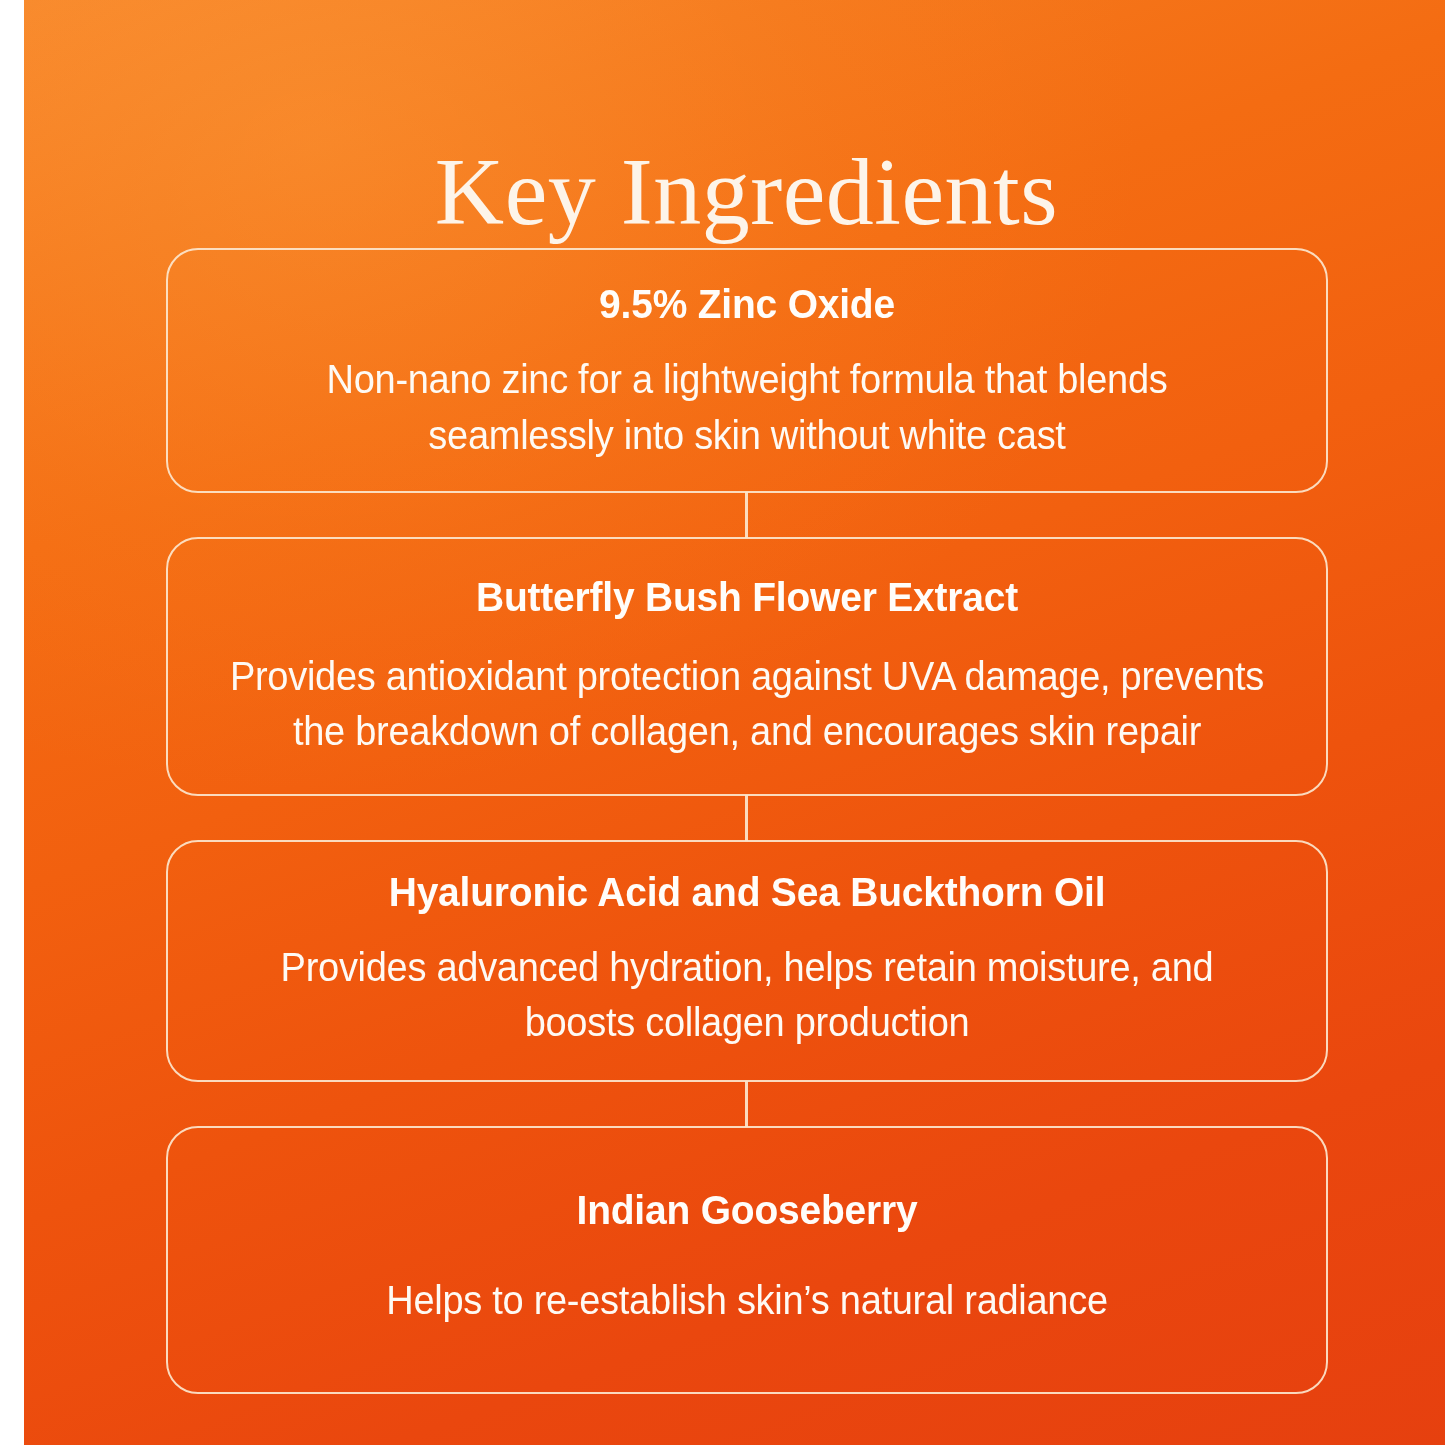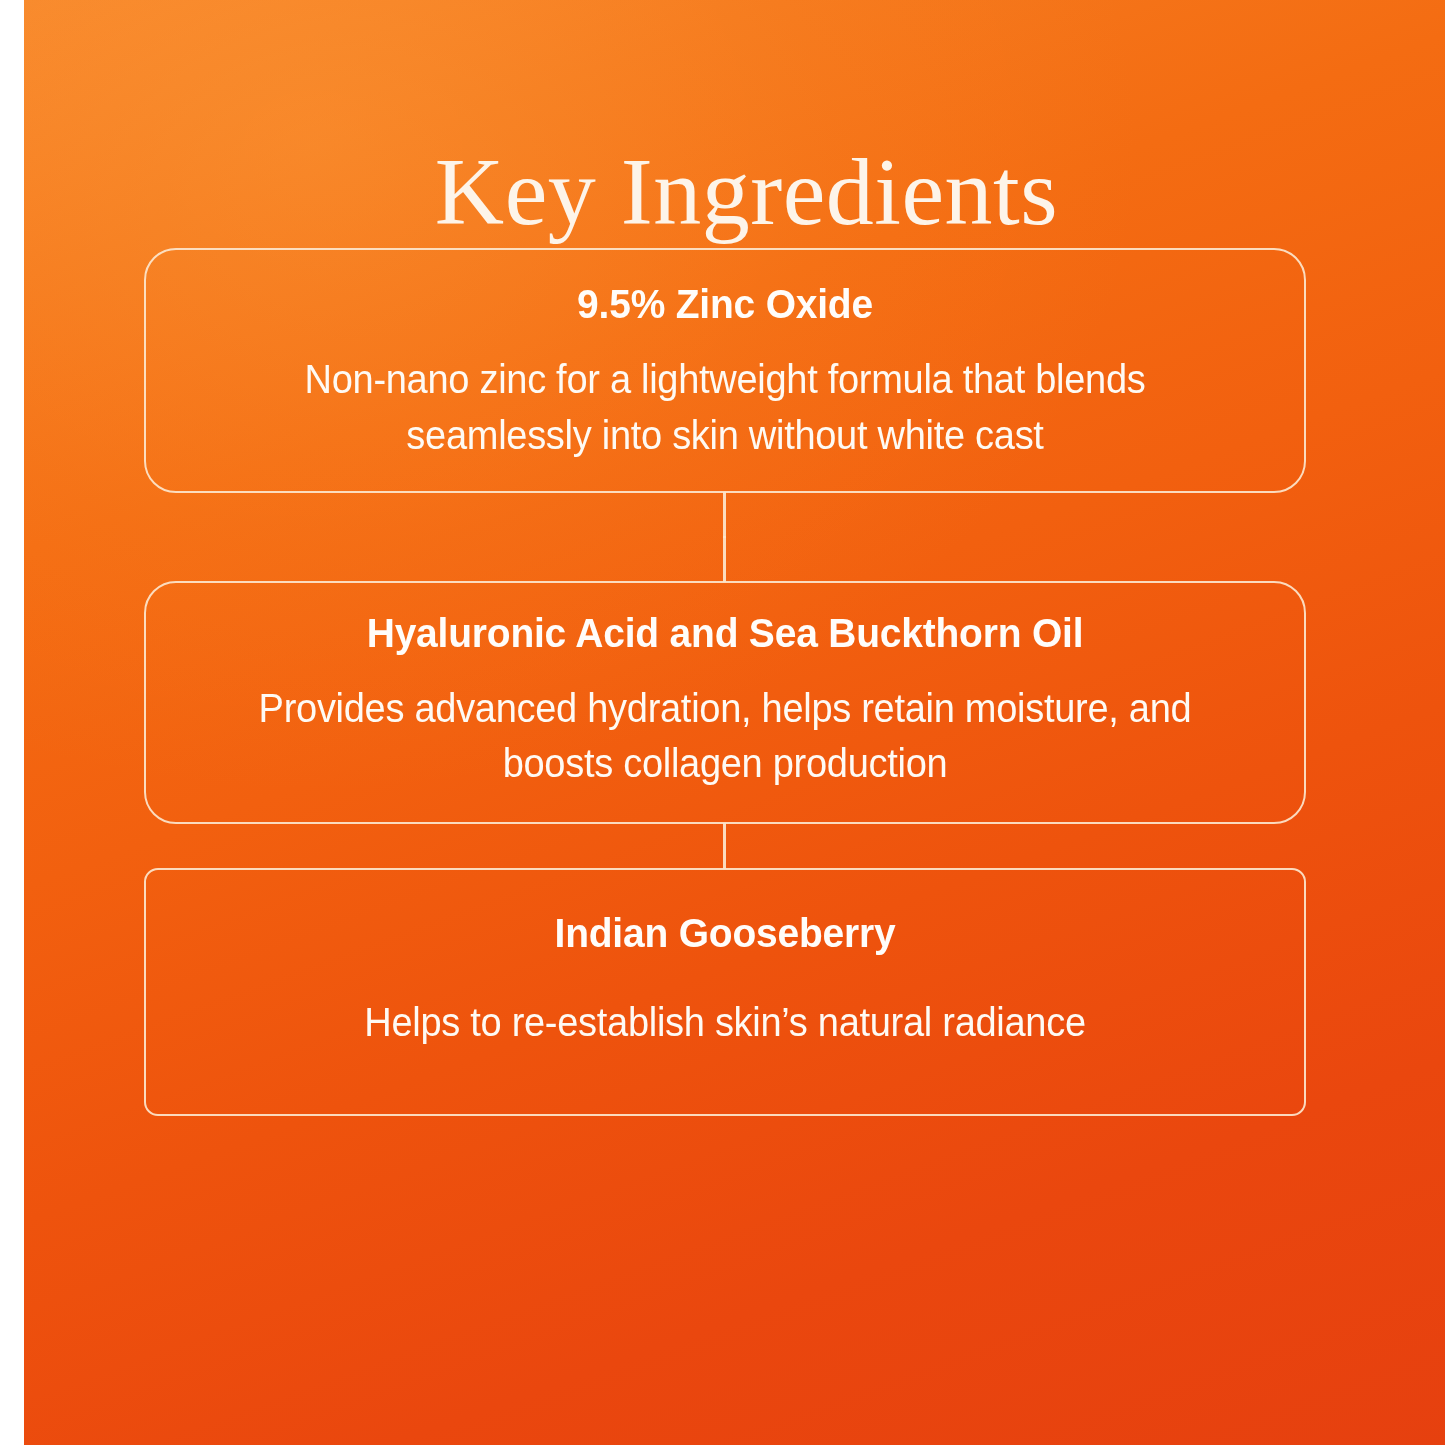--- a/index.html
+++ b/index.html
@@ -63,21 +63,21 @@
     font-weight: 400;
     font-size: 96px;
     line-height: 1.05;
     letter-spacing: 0.5px;
     color: #FDF4E9;
   }
 
   
   .cards {
     position: absolute;
-    left: 120px;
+    left: 142px;
     top: 248px;
     width: 1162px;
   }
 
   .card {
     position: relative;
     box-sizing: border-box;
     width: 100%;
     border: 2.5px solid rgba(252, 230, 205, 0.92);
     border-radius: 32px;
@@ -127,40 +127,44 @@
   
   .card--1 { padding-top: 30px;  padding-bottom: 28px; }
   .card--1 .card-title { margin-bottom: 24px; }
 
   .card--2 { padding-top: 34px;  padding-bottom: 34px; }
   .card--2 .card-title { margin-bottom: 28px; }
 
   .card--3 {  padding-bottom: 30px; }
   .card--3 .card-title { margin-bottom: 24px; }
 
-  .card--4 { padding-top: 39px;  padding-bottom: 64px; border-radius: 14px; }
+  .card--4 { padding-top: 58px;  padding-bottom: 64px; }
   .card--4 .card-title { margin-bottom: 38px; }
 </style>
 </head>
 <body>
 
 <div id="poster">
   <div id="content">
 
     <h1 class="title">Key Ingredients</h1>
 
     <div class="cards">
 
       <div class="card card--1">
         <div class="card-title">9.5% Zinc Oxide</div>
         <div class="card-body">Non-nano zinc for a lightweight formula that blends seamlessly into skin without white cast</div>
       </div>
 
       <div class="connector"></div>
 
+      <div class="card card--2">
+        <div class="card-title">Butterfly Bush Flower Extract</div>
+        <div class="card-body">Provides antioxidant protection against UVA damage, prevents the breakdown of collagen, and encourages skin repair</div>
+      </div>
 
       <div class="connector"></div>
 
       <div class="card card--3">
         <div class="card-title">Hyaluronic Acid and Sea Buckthorn Oil</div>
         <div class="card-body">Provides advanced hydration, helps retain moisture, and boosts collagen production</div>
       </div>
 
       <div class="connector"></div>
 

